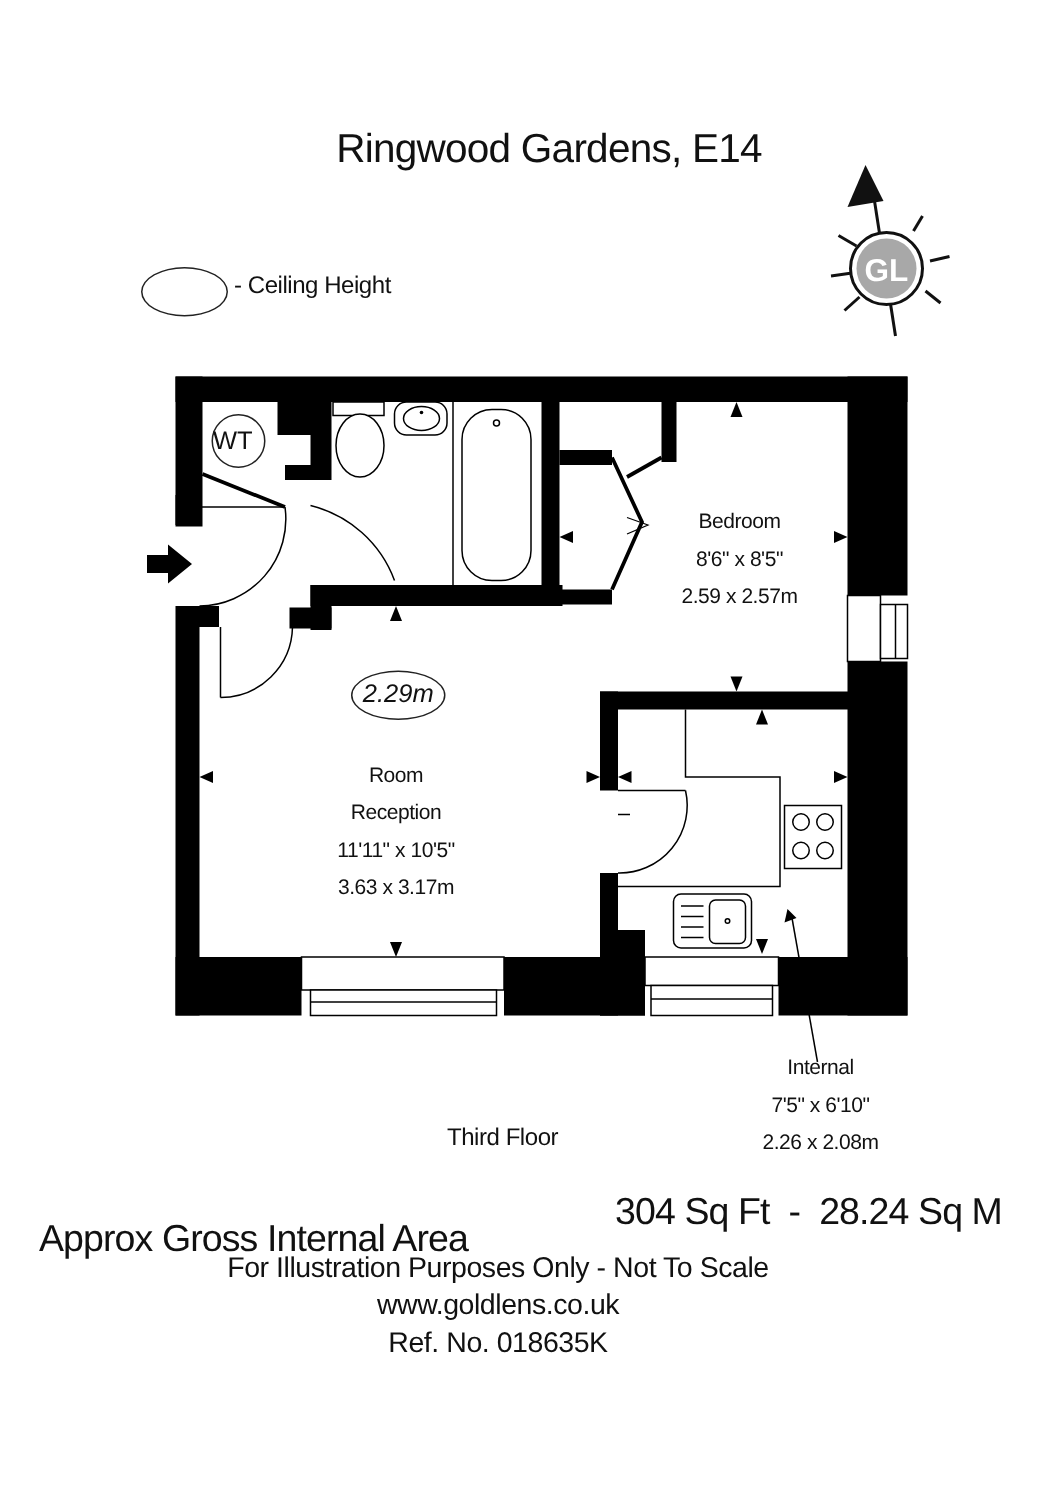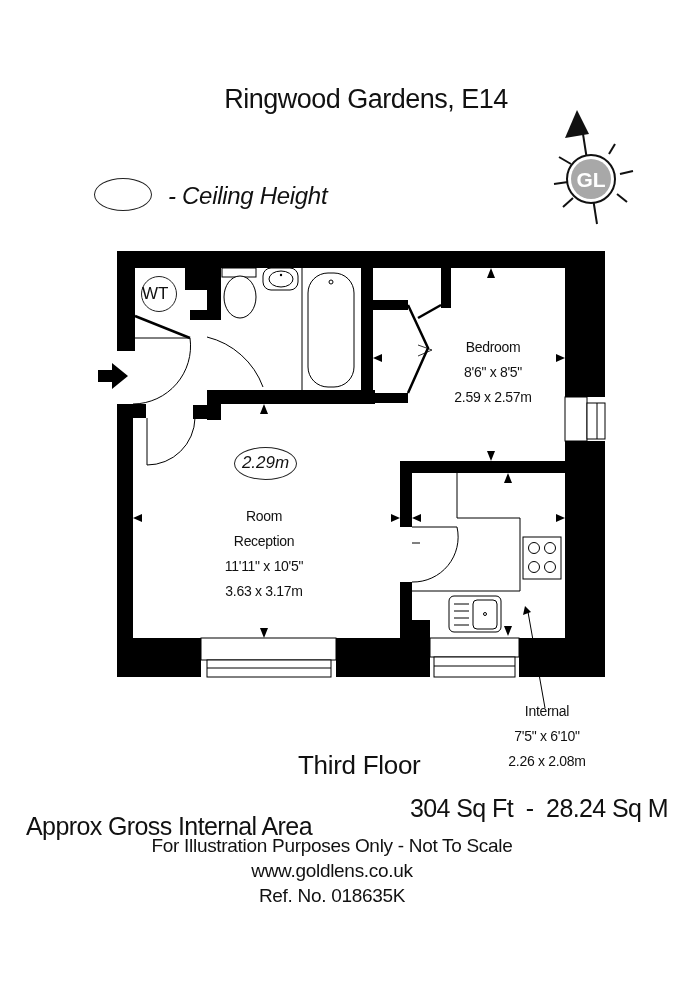--- a/index.html
+++ b/index.html
@@ -1,27 +1,27 @@
 <!DOCTYPE html>
 <html><head>
 <meta charset="utf-8">
 <style>
   html, body { margin: 0; padding: 0; background: #ffffff; }
   body { width: 700px; height: 991px; position: relative; overflow: hidden;
          font-family: "Liberation Sans", "DejaVu Sans", sans-serif; color: #111; }
   .abs { position: absolute; }
   .title { left: 16px; width: 700px; top: 84px; text-align: center; font-size: 27px; letter-spacing: -0.5px; }
   .legend-oval { left: 94px; top: 178px; width: 58px; height: 33px; border: 1.2px solid #222; border-radius: 50%; box-sizing: border-box; }
-  .legend-label { left: 168px; top: 182px; font-size: 24px; letter-spacing: -0.3px; font-style: italic; }
+  .legend-label { left: 156px; top: 182px; font-size: 16px; letter-spacing: -0.3px; }
   .compass { left: 553px; top: 104px; width: 82px; height: 134px; }
   .plan { left: 0; top: 0; width: 700px; height: 991px; }
   .room-label { text-align: center; font-size: 14px; line-height: 25px; letter-spacing: -0.3px; }
   .ceil-oval { left: 234px; top: 447px; width: 63px; height: 33px; border: 1.2px solid #222; border-radius: 50%; box-sizing: border-box; text-align: center; line-height: 30px; font-size: 17px; font-style: italic; }
   .wt { left: 141px; top: 276px; width: 36px; height: 36px; border: 1.2px solid #222; border-radius: 50%; box-sizing: border-box; line-height: 34px; font-size: 17px; background: #fff; }
-  .floor-label { left: 298px; top: 750px; font-size: 26px; letter-spacing: -0.3px; }
+  .floor-label { left: 298px; top: 750px; font-size: 16px; letter-spacing: -0.3px; }
   .area-label { left: 26px; top: 794px; font-size: 25px; letter-spacing: -0.6px; margin-top: 18px; }
   .area-value { left: 410px; top: 794px; font-size: 25px; letter-spacing: -0.6px; white-space: pre; }
   .footer { left: 0; width: 664px; text-align: center; font-size: 19px; letter-spacing: -0.3px; line-height: 23px; }
 </style>
 </head>
 <body>
 
 <div class="abs title">Ringwood Gardens, E14</div>
 
 <div class="abs legend-oval"></div>

